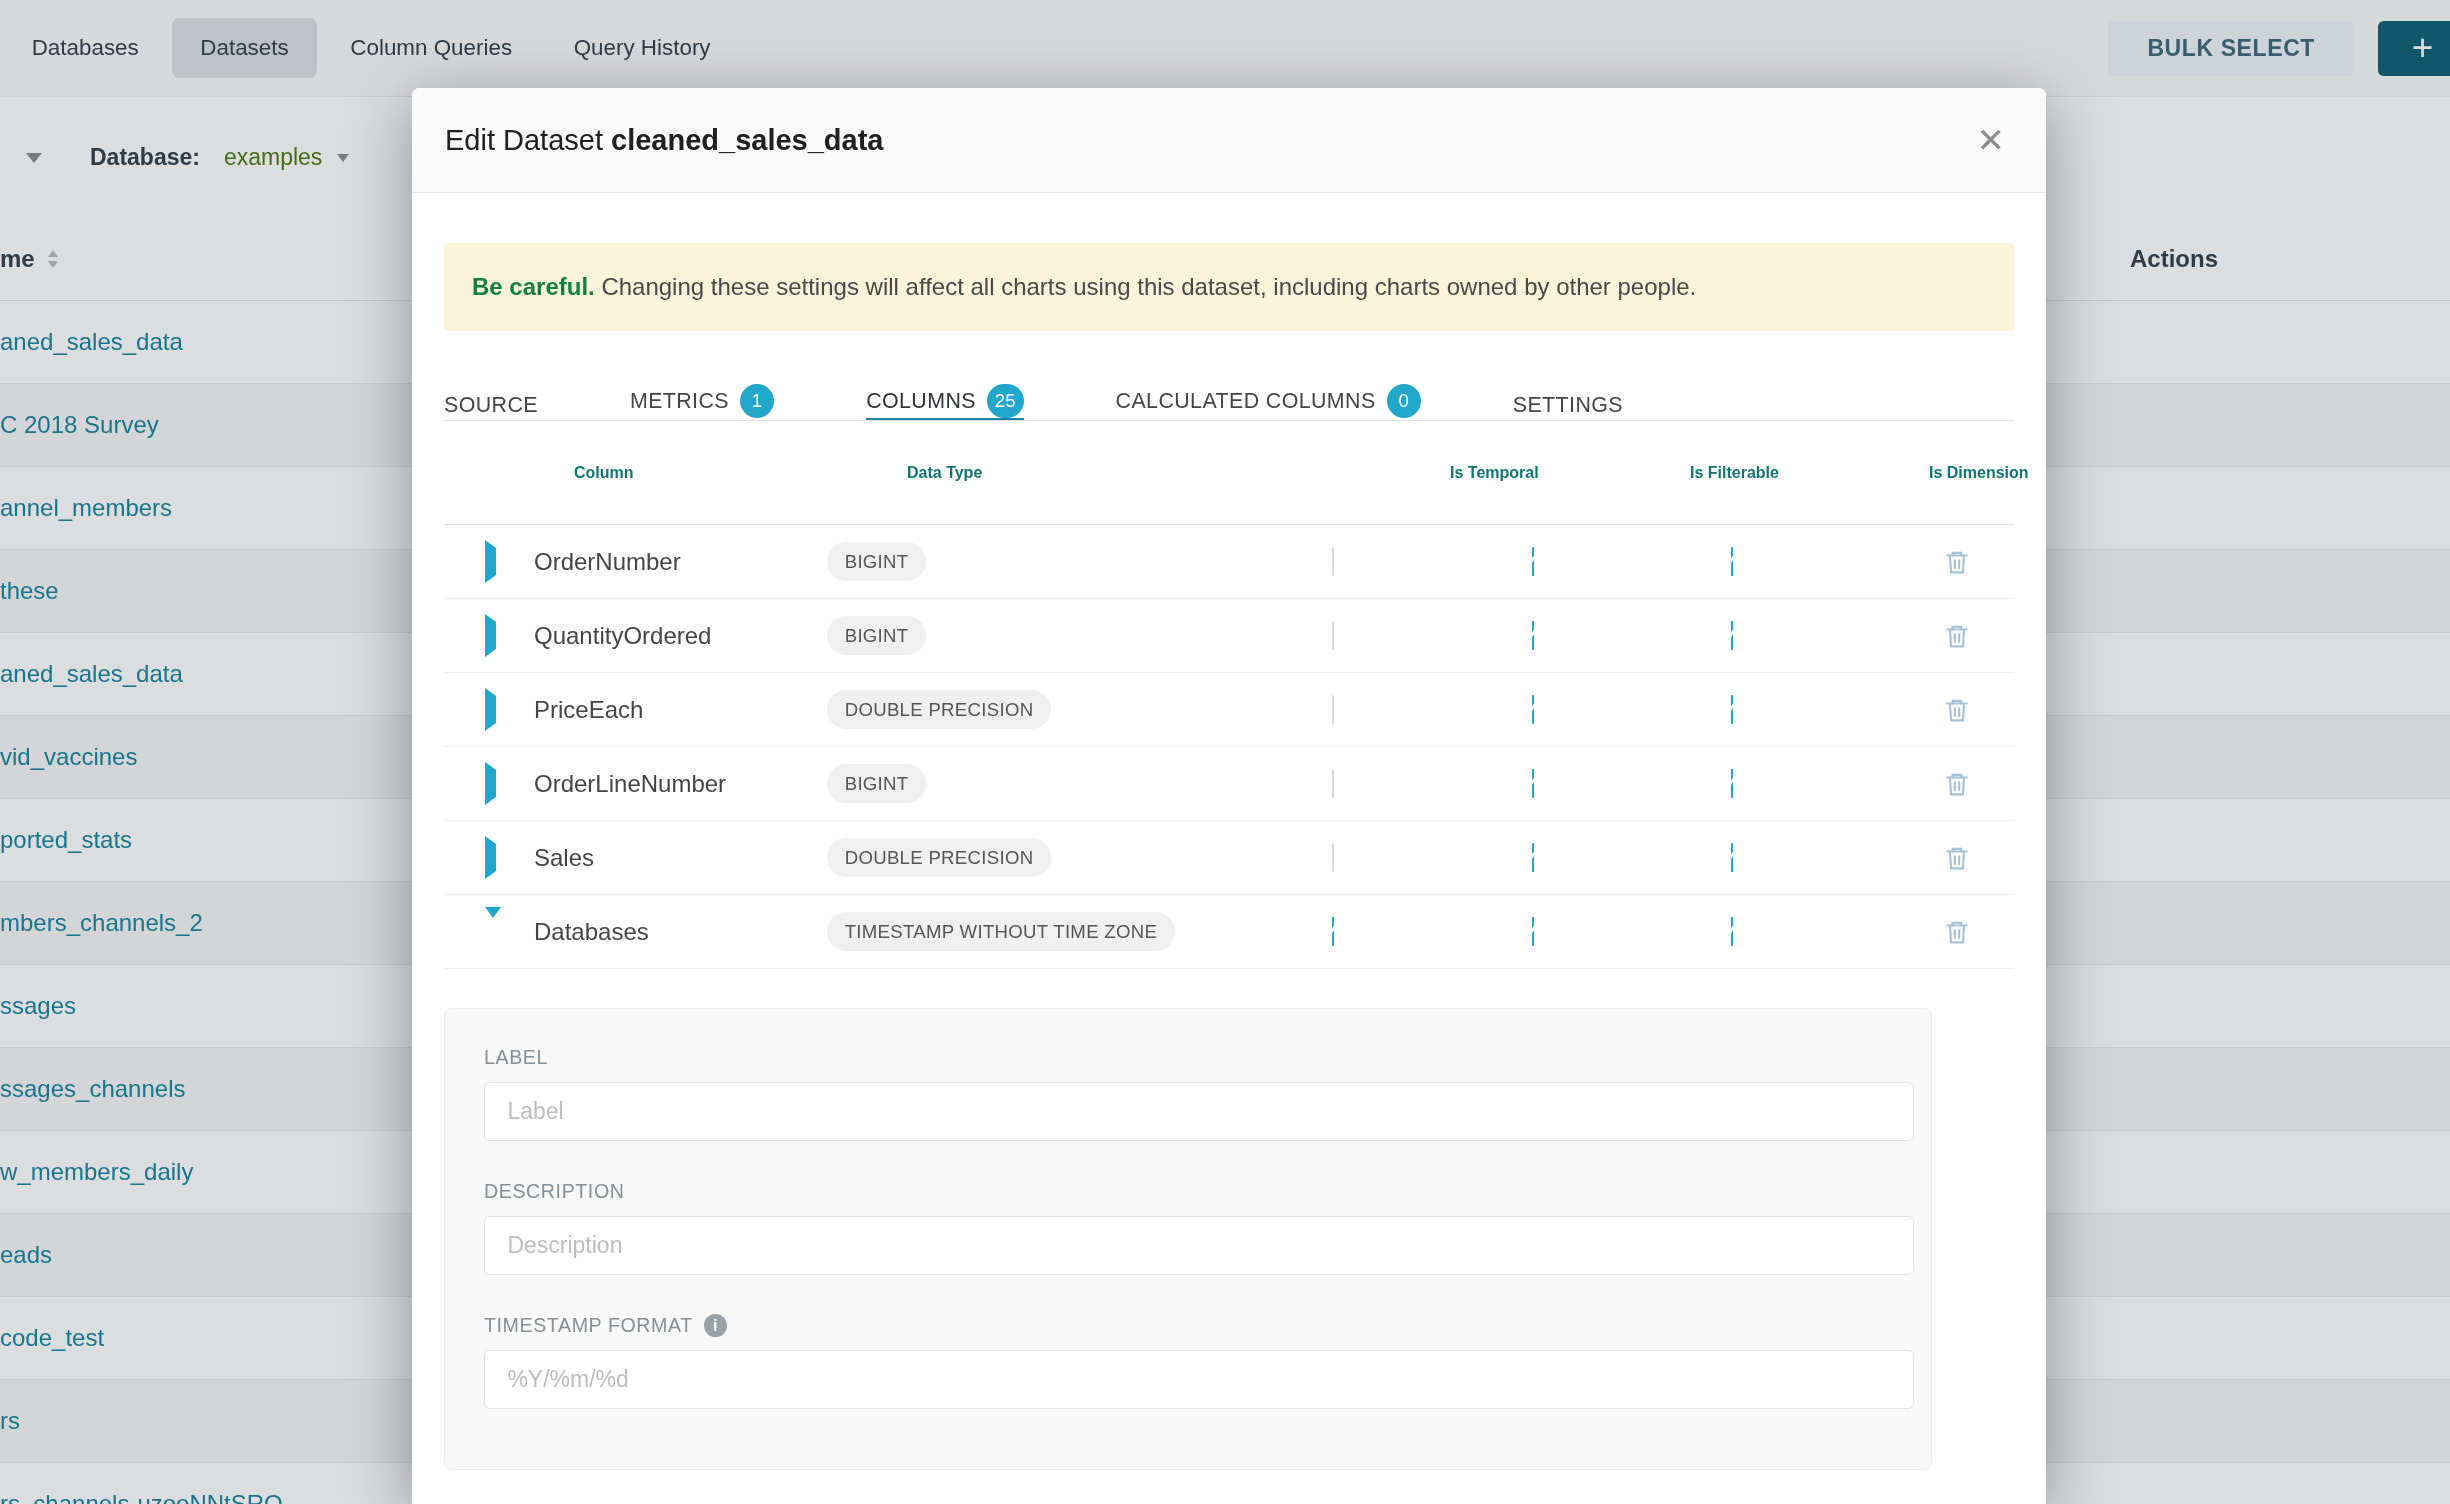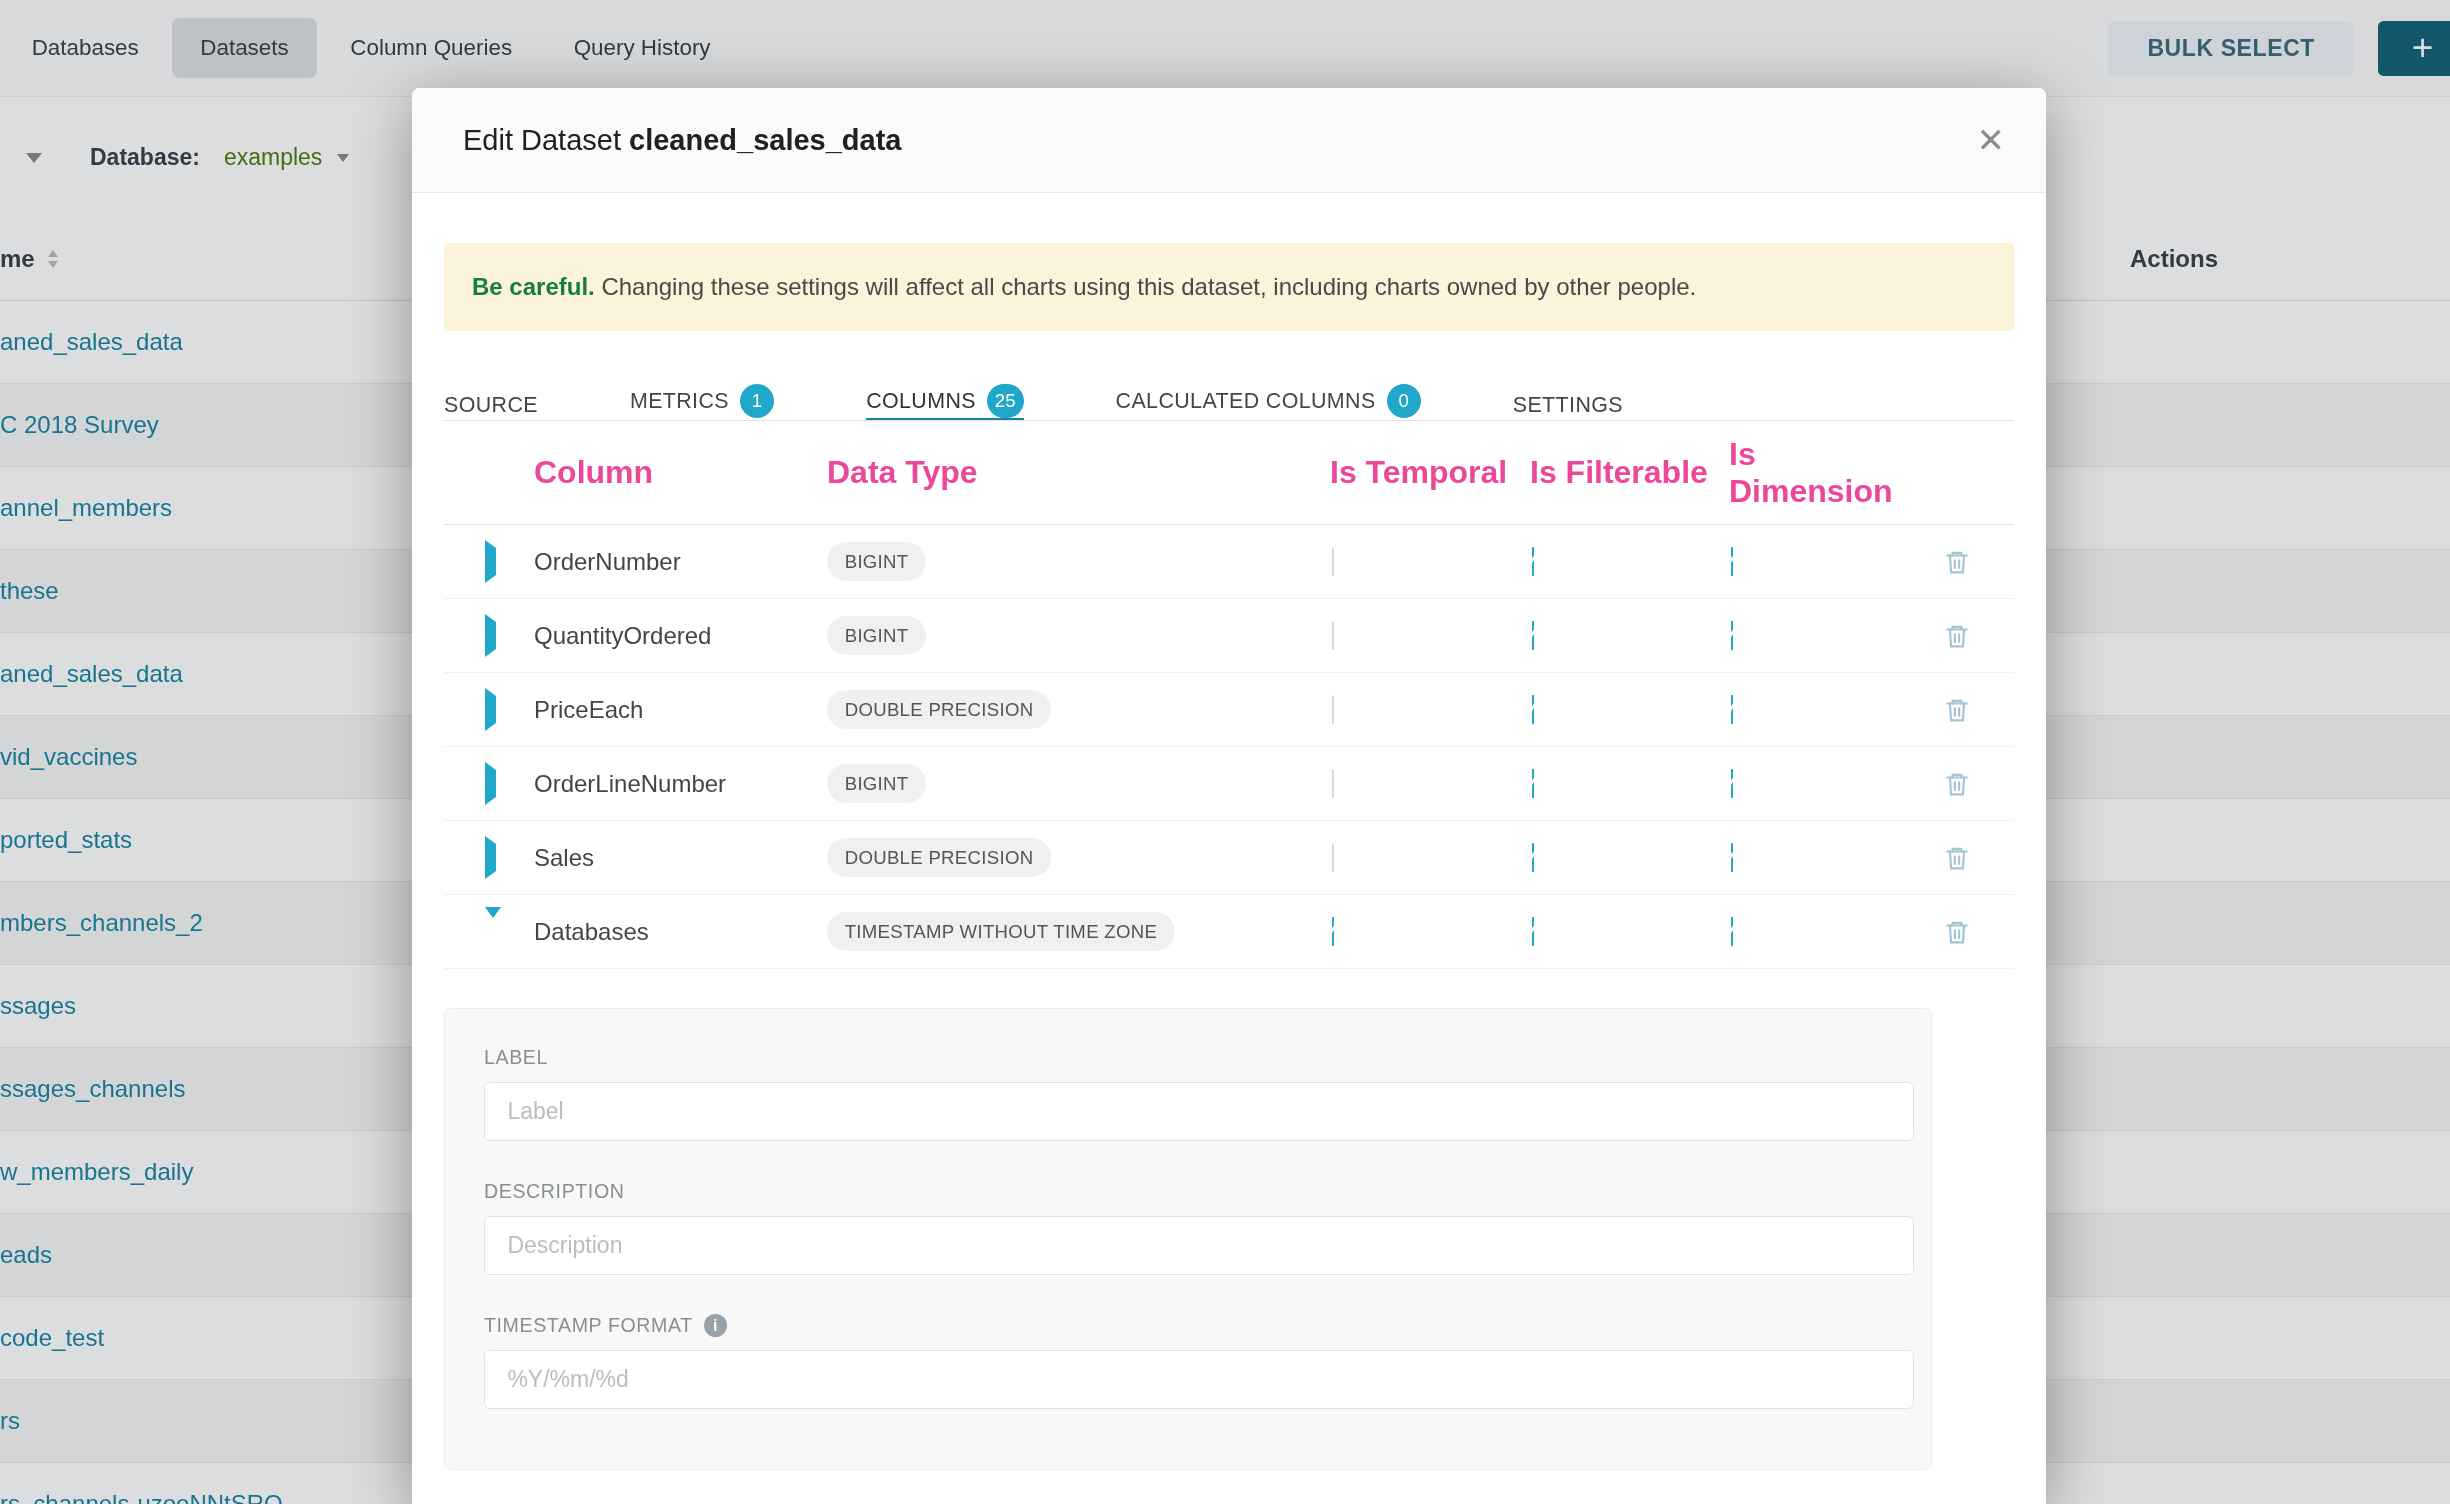--- a/index.html
+++ b/index.html
@@ -49,21 +49,21 @@
   
   .overlay{position:absolute;inset:0;background:rgba(20,30,40,0.15);z-index:5;}
   
   .modal{
     position:absolute;left:412px;top:88px;width:1634px;height:1417px;background:#ffffff;
     border-radius:7.5px 7.5px 0 0;box-shadow:0 13px 65px rgba(0,0,0,0.35);z-index:10;
     display:flex;flex-direction:column;box-sizing:border-box;
   }
   .modal-header{
     height:104px;flex:0 0 auto;border-bottom:0.9px solid #e8e8e8;background:#fafafa;
-    display:flex;align-items:center;padding:0 41px 0 51px;border-radius:7.5px 7.5px 0 0;
+    display:flex;align-items:center;padding:0 41px 0 33px;border-radius:7.5px 7.5px 0 0;
   }
   .modal-title{font-size:29px;color:#202020;}
   .modal-title .bold{font-weight:bold;}
   .close-btn{margin-left:auto;font-size:34px;color:#8c8c8c;cursor:pointer;line-height:1;}
   .modal-body{padding:0 32px;flex:1;overflow:hidden;}
   .banner{
     margin-top:50px;height:88px;background:#fbf4da;border-radius:3.7px;display:flex;align-items:center;
     padding:0 28px;font-size:24px;color:#494949;box-sizing:border-box;
   }
   .banner .warn-bold{font-weight:bold;color:#15803d;}
@@ -73,21 +73,21 @@
     border-bottom:2.8px solid transparent;box-sizing:border-box;cursor:pointer;white-space:nowrap;
   }
   .tab.active{border-bottom-color:#1985a0;color:#30343a;}
   .badge{
     margin-left:11.2px;min-width:34px;height:34px;border-radius:17px;background:#20a7c9;color:#fff;
     font-size:18.6px;display:flex;align-items:center;justify-content:center;padding:0 7.5px;box-sizing:border-box;
   }
   .t-head{
     display:grid;grid-template-columns:90px 293px 503px 200px 199px 170px 1fr;
     height:103px;align-items:center;border-bottom:0.9px solid #e0e0e0;
-    font-weight:bold;font-size:32px;color:#ec4899;
+    font-weight:bold;font-size:16px;color:#0f766e;gap:40px;
   }
   .t-row{
     display:grid;grid-template-columns:90px 293px 503px 200px 199px 170px 1fr;
     height:73px;align-items:center;border-bottom:0.9px solid #f0f0f0;font-size:24px;color:#454545;
   }
   .caret-cell{padding-left:41px;}
   .caret{width:0;height:0;border-top:8.4px solid transparent;border-bottom:8.4px solid transparent;border-left:11.2px solid #20a7c9;cursor:pointer;}
   .caret.down{border-left:8.4px solid transparent;border-right:8.4px solid transparent;border-top:11.2px solid #20a7c9;border-bottom:none;}
   .pill{
     display:inline-block;background:#f0f0f0;border-radius:19.6px;padding:8.4px 17.7px;

